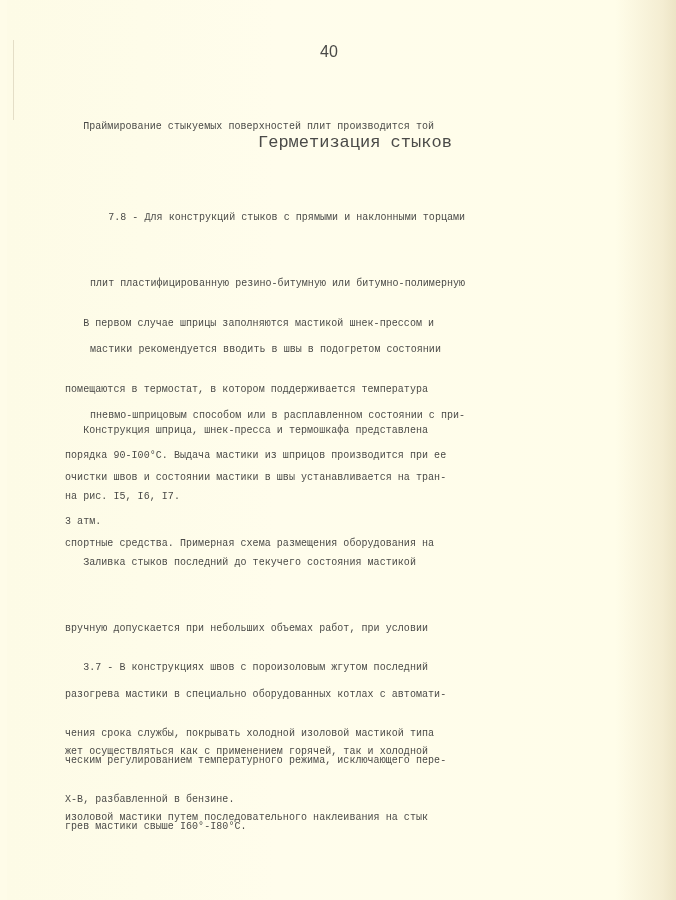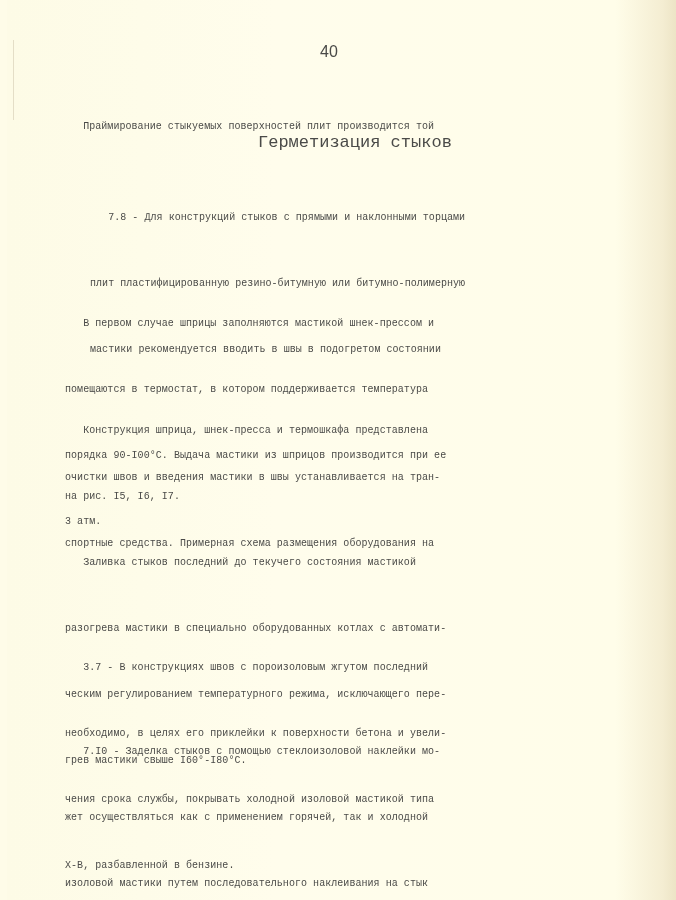--- a/index.html
+++ b/index.html
@@ -70,54 +70,54 @@
   <div class="text" style="left:58px; top:72px;">
     <span class="line">   Праймирование стыкуемых поверхностей плит производится той</span>
   </div>
 
   <div class="heading">Герметизация стыков</div>
 
   <div class="text" style="left:58px; top:163px;margin-left:25px;">
     <span class="line">   7.8 - Для конструкций стыков с прямыми и наклонными торцами</span>
     <span class="line">плит пластифицированную резино-битумную или битумно-полимерную</span>
     <span class="line">мастики рекомендуется вводить в швы в подогретом состоянии</span>
+    <span class="line">пневмо-шприцовым способом или в расплавленном состоянии с при-</span>
   </div>
 
   <div class="text" style="left:58px; top:269px;">
     <span class="line">   В первом случае шприцы заполняются мастикой шнек-прессом и</span>
     <span class="line">помещаются в термостат, в котором поддерживается температура</span>
     <span class="line">порядка 90-I00°С. Выдача мастики из шприцов производится при ее</span>
     <span class="line">3 атм.</span>
   </div>
 
   <div class="text" style="left:58px; top:376px;">
     <span class="line">   Конструкция шприца, шнек-пресса и термошкафа представлена</span>
     <span class="line">на рис. I5, I6, I7.</span>
   </div>
 
   <div class="text" style="left:58px; top:423px;">
-    <span class="line">очистки швов и введения мастики в швы устанавливается на тран-</span>
+    <span class="line">очистки швов и состоянии мастики в швы устанавливается на тран-</span>
     <span class="line">спортные средства. Примерная схема размещения оборудования на</span>
   </div>
 
   <div class="text" style="left:58px; top:508px;">
     <span class="line">   Заливка стыков последний до текучего состояния мастикой</span>
+    <span class="line">вручную допускается при небольших объемах работ, при условии</span>
     <span class="line">разогрева мастики в специально оборудованных котлах с автомати-</span>
     <span class="line">ческим регулированием температурного режима, исключающего пере-</span>
     <span class="line">грев мастики свыше I60°-I80°С.</span>
   </div>
 
   <div class="text" style="left:58px; top:613px;">
     <span class="line">   3.7 - В конструкциях швов с пороизоловым жгутом последний</span>
-    <span class="line">необходимо, в целях его приклейки к поверхности бетона и увели-</span>
     <span class="line">чения срока службы, покрывать холодной изоловой мастикой типа</span>
     <span class="line">Х-В, разбавленной в бензине.</span>
   </div>
 
   <div class="text" style="left:58px; top:697px;">
-    <span class="line">   7.I0 - Заделка стыков с помощью стеклоизоловой наклейки мо-</span>
     <span class="line">жет осуществляться как с применением горячей, так и холодной</span>
     <span class="line">изоловой мастики путем последовательного наклеивания на стык</span>
     
     
     
   </div>
 </div>
 
 </body></html>

